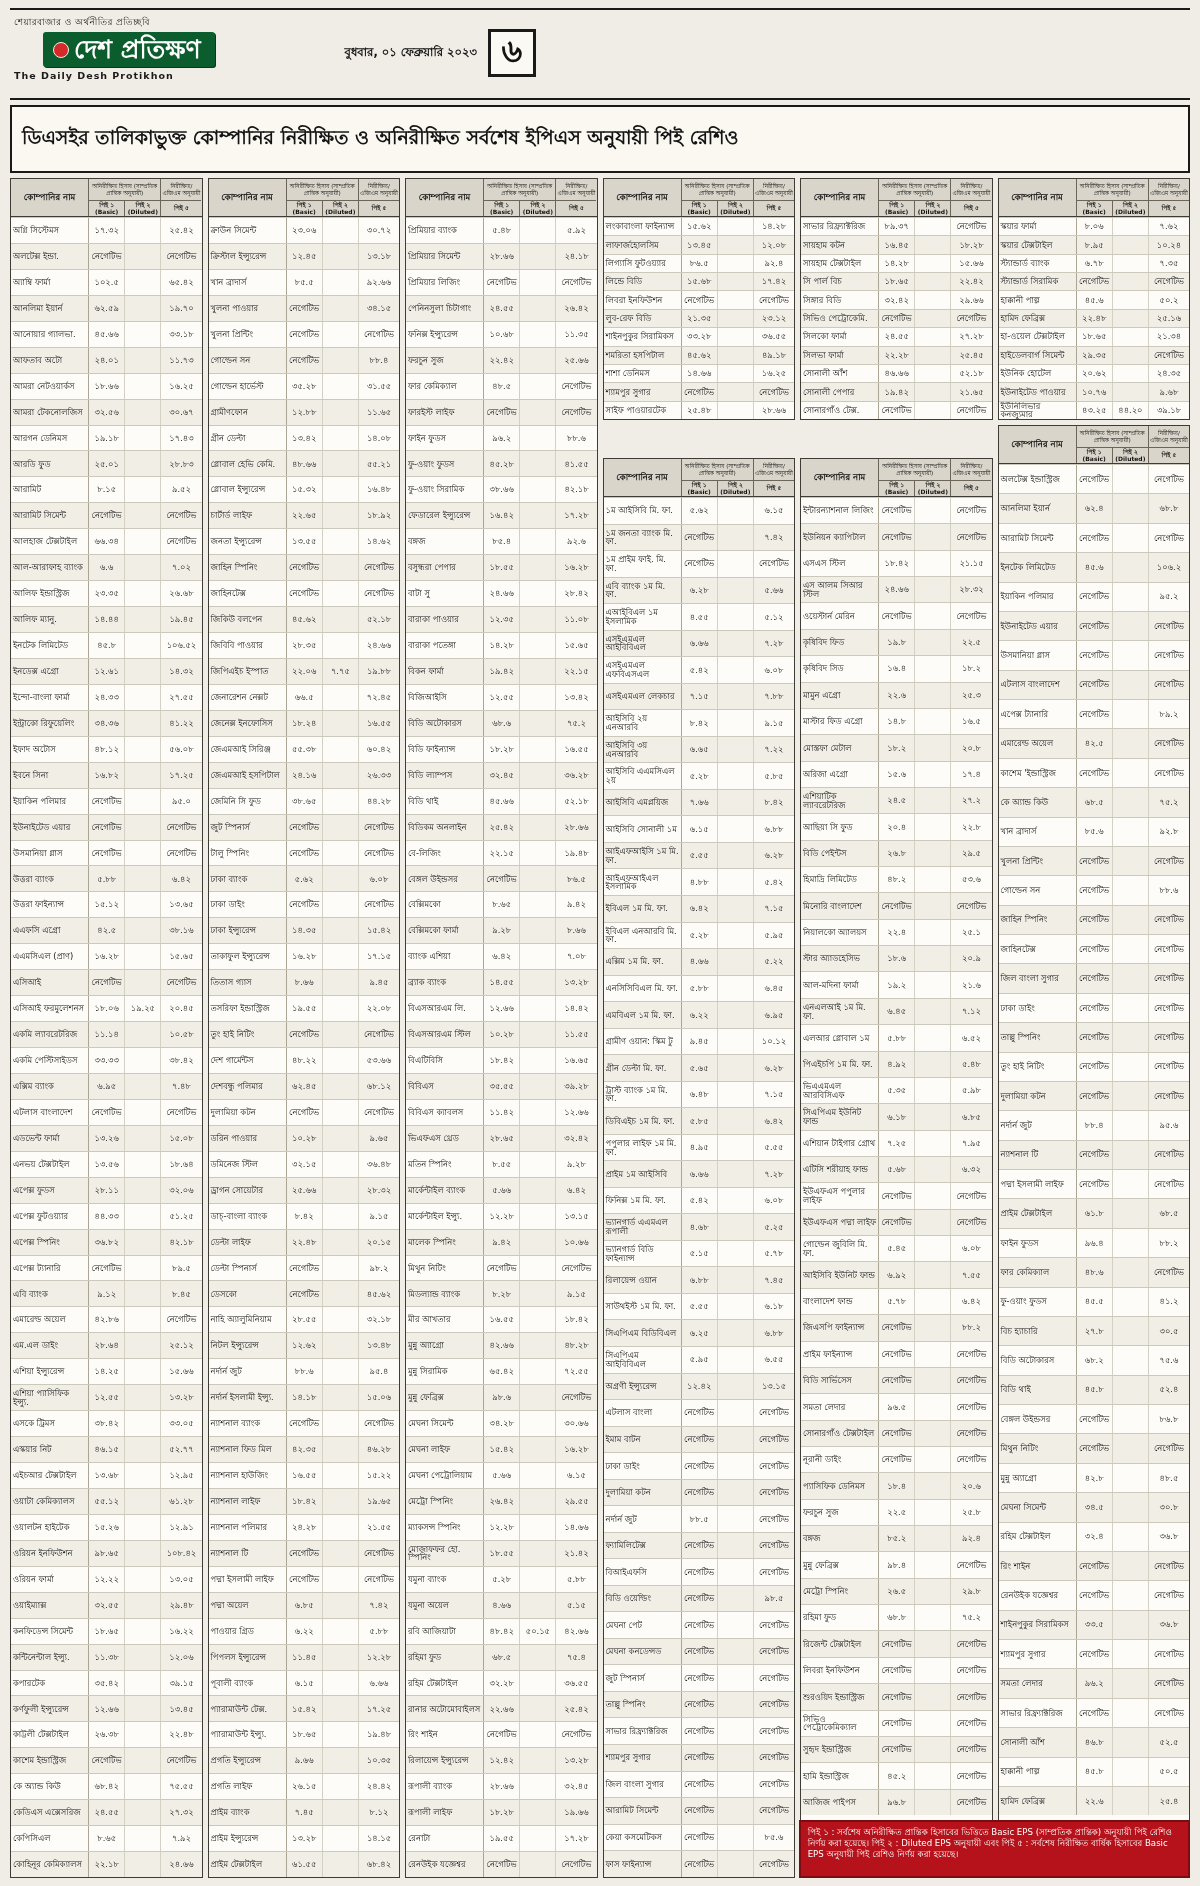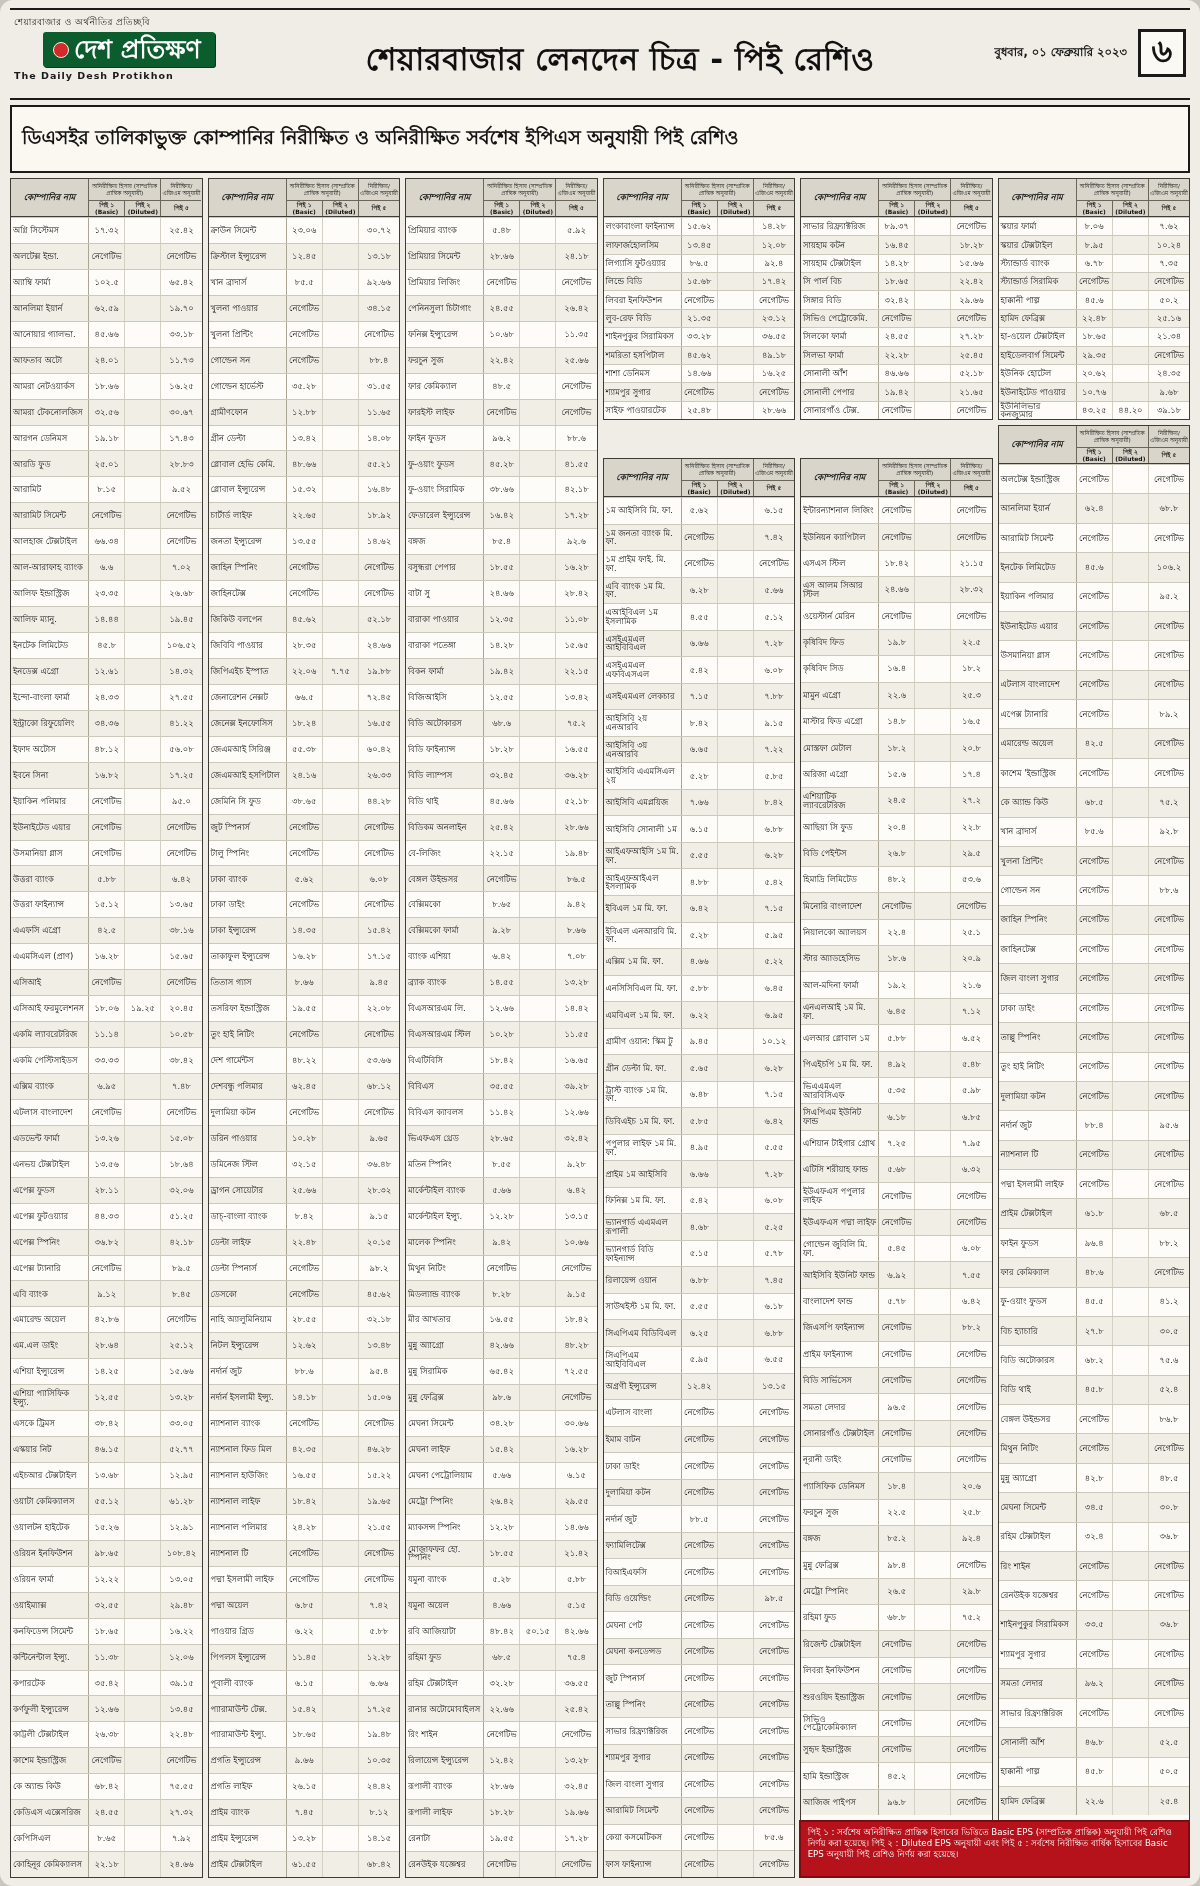--- a/index.html
+++ b/index.html
@@ -1,20 +1,20 @@
 <!DOCTYPE html>
 <html><head>
 <meta charset="utf-8">
 <style>
   * { margin:0; padding:0; box-sizing:border-box; }
   html,body { background:#c9c6bf; }
   body { font-family:"DejaVu Sans","Liberation Sans",sans-serif; }
   .page {
     width:1200px; height:1886px; margin:0 auto; background:#f0ede6;
-    padding:8px 10px 8px 10px; display:flex; flex-direction:column; color:#141414;border-radius:13px;
+    padding:8px 10px 8px 10px; display:flex; flex-direction:column; color:#141414;
   }
   
   .masthead {
     border-top:2px solid #1a1a1a; border-bottom:2px solid #1a1a1a;
     display:flex; align-items:flex-start; gap:12px; padding:5px 4px 6px; height:92px; flex:0 0 auto;
   }
   .mast-left { width:275px; }
   .tagline { font-size:9px; letter-spacing:.4px; margin-bottom:2px; color:#222; }
   .logo-box {
     display:inline-flex; align-items:center; gap:5px; background:#0b5d2e;
@@ -48,21 +48,21 @@
   .fullcol { grid-row:1 / 4; }
   .topcol  { grid-row:1; }
   .mcol    { grid-row:3; }
   .m1 { grid-column:4; }
   .m2 { grid-column:5; padding-bottom:62px; }
   .m3 { grid-column:6; grid-row:2 / 4; padding-bottom:62px; }
   
   .thead { display:flex; height:38px; flex:0 0 auto; background:#d9d5ca; border-bottom:1px solid #3f3c36; }
   .th-name {
     width:41%; display:flex; align-items:center; justify-content:center; text-align:center;
-    font-size:8.5px; font-weight:bold; border-right:1px solid #6b6659; padding:1px;font-style:italic;
+    font-size:8.5px; font-weight:bold; border-right:1px solid #6b6659; padding:1px;
   }
   .th-grp { width:38%; display:flex; flex-direction:column; border-right:1px solid #6b6659; }
   .th-grp5 { width:21%; display:flex; flex-direction:column; }
   .grp-label {
     flex:1; font-size:5.6px; text-align:center; border-bottom:1px solid #6b6659;
     padding:1px; line-height:1.15; display:flex; align-items:center; justify-content:center;
   }
   .grp-subs { display:flex; height:15px; flex:0 0 auto; }
   .grp-subs .sub {
     flex:1; font-size:6px; font-weight:bold; text-align:center; line-height:1.05;
@@ -99,21 +99,20 @@
 
   <header class="masthead">
     <div class="mast-left">
       <div class="tagline">শেয়ারবাজার ও অর্থনীতির প্রতিচ্ছবি</div>
       <div class="logo-box">
         <span class="logo-flag"></span>
         <span class="logo-text">দেশ প্রতিক্ষণ</span>
       </div>
       <div class="logo-en">The Daily Desh Protikhon</div>
     </div>
-    <div class="mast-title">শেয়ারবাজার লেনদেন চিত্র - পিই রেশিও</div>
     <div class="mast-right">
       <div class="date-label">বুধবার, ০১ ফেব্রুয়ারি ২০২৩</div>
       <div class="page-number">৬</div>
     </div>
   </header>
 
   <div class="subtitle-bar">ডিএসইর তালিকাভুক্ত কোম্পানির নিরীক্ষিত ও অনিরীক্ষিত সর্বশেষ ইপিএস অনুযায়ী পিই রেশিও</div>
 
   <main class="tables">
 

